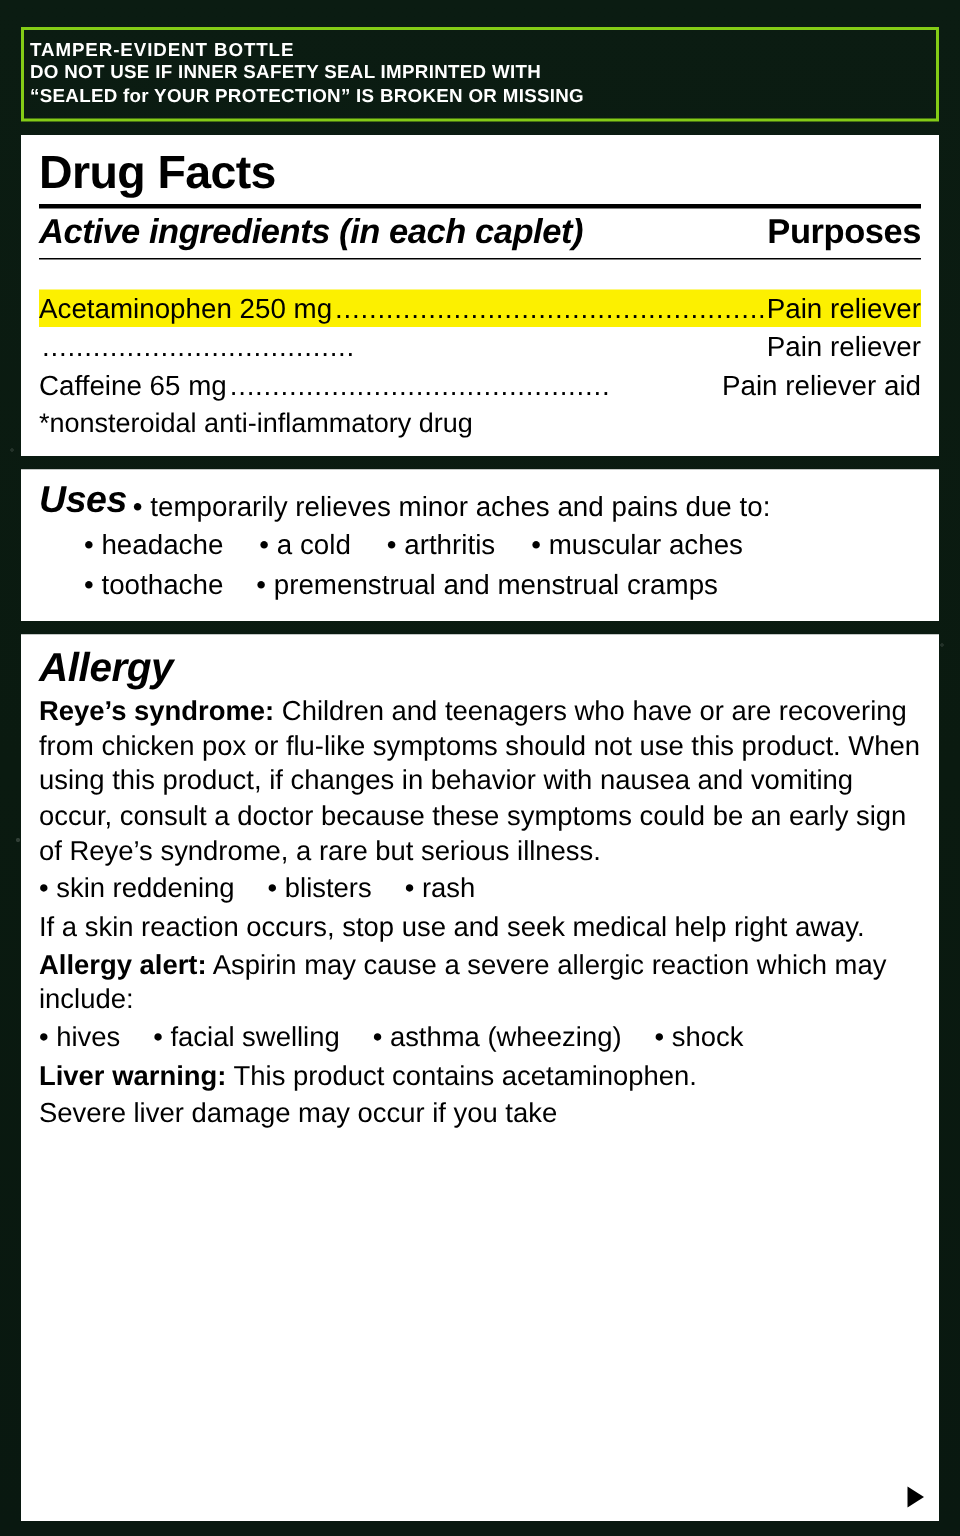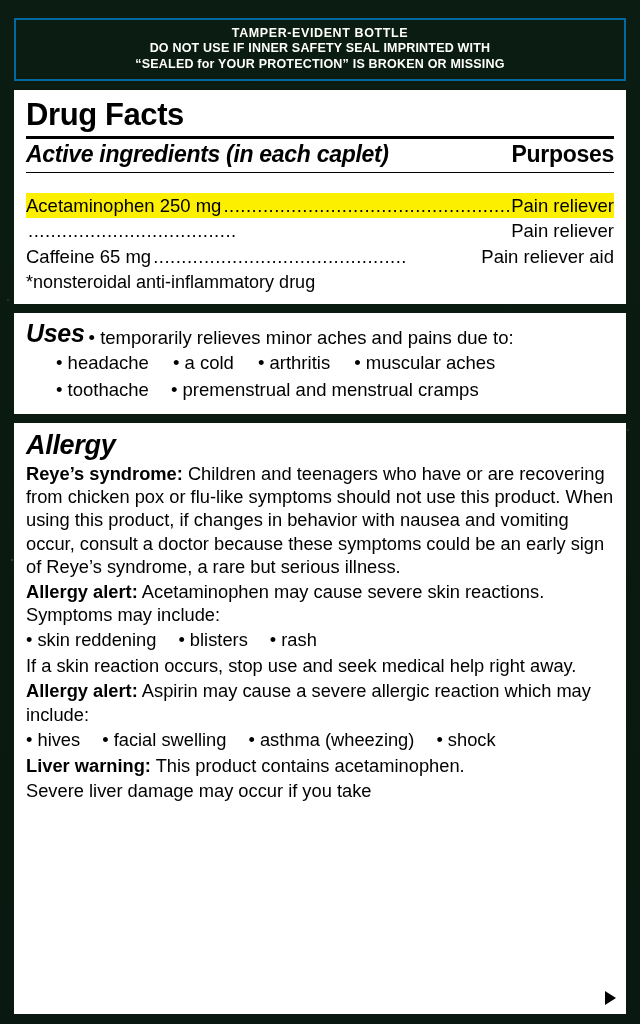--- a/index.html
+++ b/index.html
@@ -33,23 +33,22 @@
     position: absolute;
     inset: 0;
     padding: 18px 14px 10px 14px;
     display: flex;
     flex-direction: column;
     gap: 9px;
   }
 
   
   .tamper {
-    border: 2px solid #0369a1;
+    border: 2px solid #84cc16;
     color: #ffffff;
-    text-align: center;
     padding: 6px 4px 7px 4px;
     line-height: 1.22;
     font-weight: bold;
     font-size: 12.5px;
     letter-spacing: 0.2px;
   }
   .tamper div:first-child { letter-spacing: 0.6px; }
 
   
   .panel {
@@ -222,23 +221,20 @@
     </div>
   </div>
 
   <div class="panel warn">
     <div class="warn-title">Allergy</div>
 
     <div class="wp">
       <b>Reye’s syndrome:</b><span> Children and teenagers who have or are recovering from chicken pox or flu-like symptoms should not use this product. When using this product, if changes in behavior with nausea and vomiting occur, consult a doctor because these symptoms could be an early sign of Reye’s syndrome, a rare but serious illness.</span>
     </div>
 
-    <div class="wp">
-      <b>Allergy alert:</b><span> Acetaminophen may cause severe skin reactions. Symptoms may include:</span>
-    </div>
     <div class="wlist">
       <span>• skin reddening</span>
       <span>• blisters</span>
       <span>• rash</span>
     </div>
     <div class="wp">If a skin reaction occurs, stop use and seek medical help right away.</div>
 
     <div class="wp">
       <b>Allergy alert:</b><span> Aspirin may cause a severe allergic reaction which may include:</span>
     </div>

